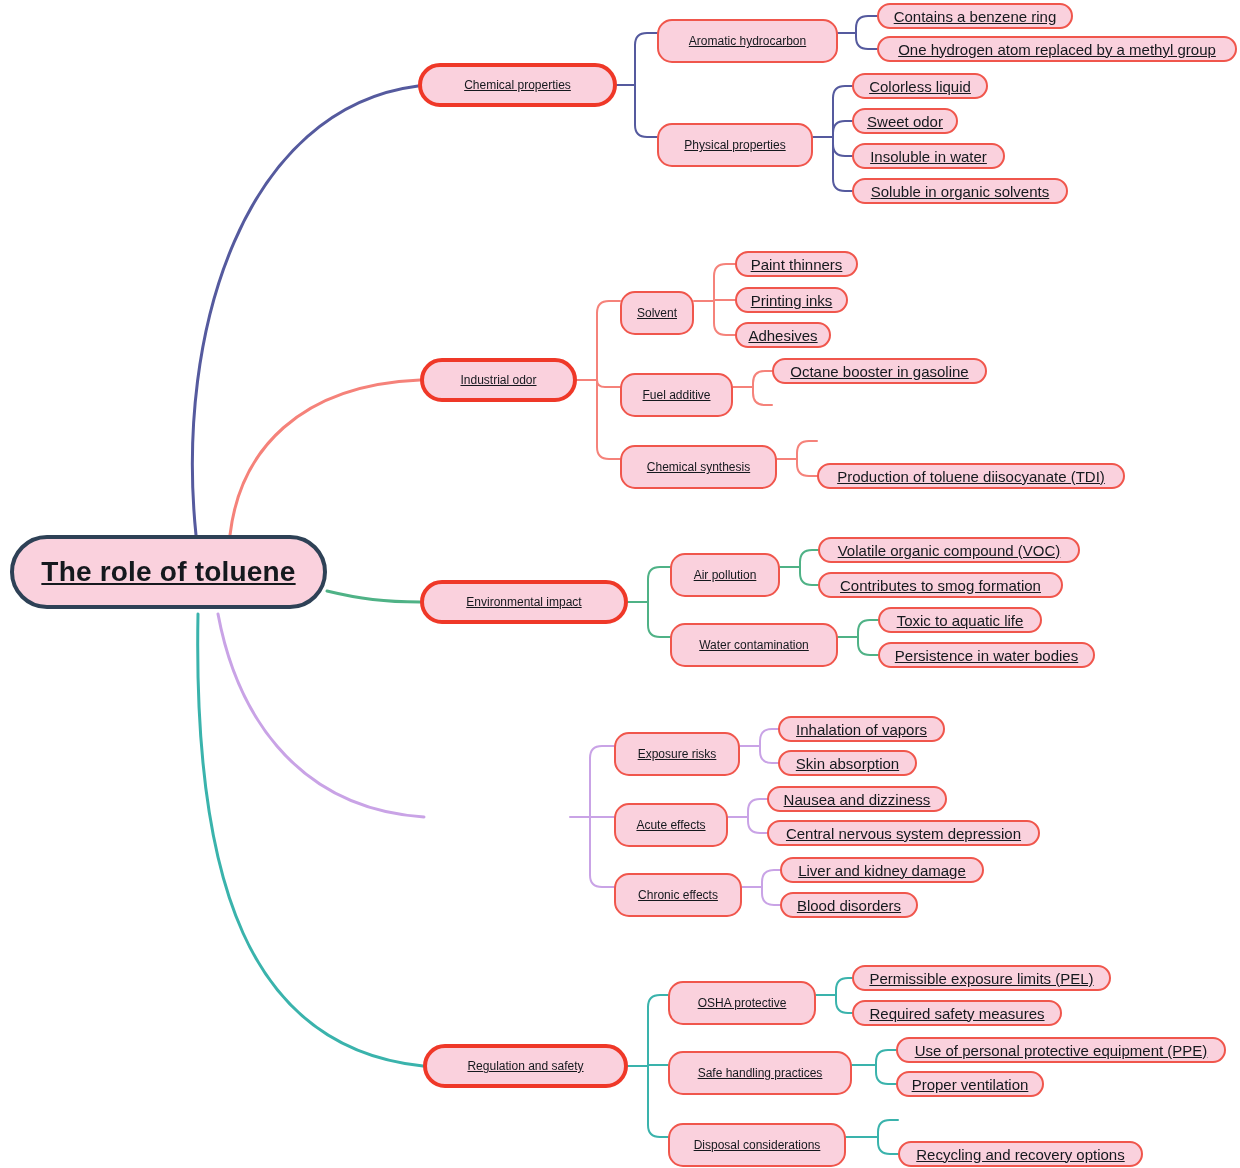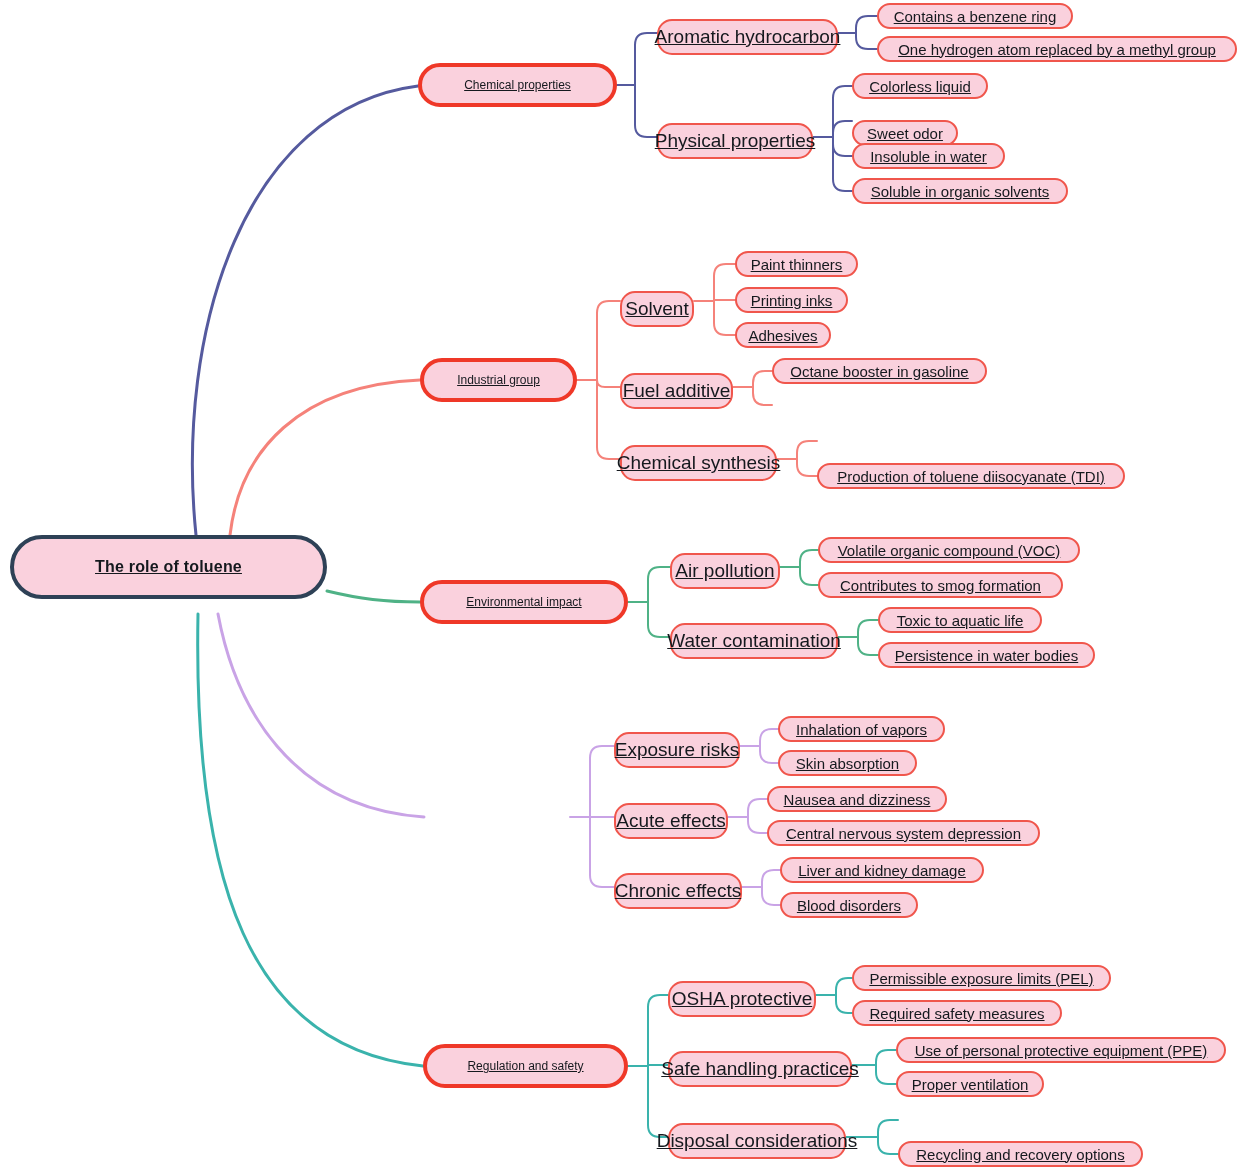--- a/index.html
+++ b/index.html
@@ -3,23 +3,23 @@
 <meta charset="utf-8">
 <style>
   html,body{margin:0;padding:0;background:#ffffff;}
   .canvas{position:relative;width:1240px;height:1168px;background:#ffffff;
           font-family:"Liberation Sans",sans-serif;overflow:hidden;}
   svg.connectors{position:absolute;left:0;top:0;}
   .node{position:absolute;box-sizing:border-box;display:flex;align-items:center;
         justify-content:center;background:var(--node-fill,#FAD1DD);
         color:var(--text-color,#15191E);white-space:nowrap;z-index:2;text-decoration:underline;}
   .leaf{height:26px;font-size:15px;border:2px solid var(--child-border,#F0564C);border-radius:14px;}
-  .child{height:36px;font-size:19px;border:2px solid var(--child-border,#F0564C);border-radius:15px;}
+  .child{height:44px;font-size:12px;border:2px solid var(--child-border,#F0564C);border-radius:15px;}
   .branch{height:44px;font-size:12px;border:4px solid var(--branch-border,#EF3828);border-radius:23px;}
-  .root{height:64px;font-size:16px;font-weight:bold;border:4px solid var(--root-border,#2E4156);
+  .root{height:74px;font-size:28px;font-weight:bold;border:4px solid var(--root-border,#2E4156);
         border-radius:38px;letter-spacing:.2px;}
 </style>
 </head>
 <body style="background: rgb(255, 255, 255);">
 
 <div class="canvas">
 
   <svg class="connectors" width="1240" height="1168" viewBox="0 0 1240 1168">
 
     <g fill="none" stroke-width="2" stroke-linecap="round" stroke="#555A9E">
@@ -99,30 +99,30 @@
       <path d="M876 1065 V1072 Q876 1084 888 1084 H896"></path>
       <path d="M846 1137 H878"></path>
       <path d="M878 1137 V1132 Q878 1120 890 1120 H898"></path>
       <path d="M878 1137 V1142 Q878 1154 890 1154 H898"></path>
     </g>
   </svg>
 
   <div class="node root" style="left:10px;top:535px;width:317px;">The role of toluene</div>
 
   <div class="node branch" style="left:418px;top:63px;width:199px;">Chemical properties</div>
-  <div class="node branch" style="left:420px;top:358px;width:157px;">Industrial group</div>
+  <div class="node branch" style="left:420px;top:358px;width:157px;">Industrial odor</div>
   <div class="node branch" style="left:420px;top:580px;width:208px;">Environmental impact</div>
   <div class="node branch" style="left:423px;top:1044px;width:205px;">Regulation and safety</div>
 
   <div class="node child" style="left:657px;top:19px;width:181px;">Aromatic hydrocarbon</div>
   <div class="node leaf" style="left:877px;top:3px;width:196px;">Contains a benzene ring</div>
   <div class="node leaf" style="left:877px;top:36px;width:360px;">One hydrogen atom replaced by a methyl group</div>
   <div class="node child" style="left:657px;top:123px;width:156px;">Physical properties</div>
   <div class="node leaf" style="left:852px;top:73px;width:136px;">Colorless liquid</div>
-  <div class="node leaf" style="left:852px;top:108px;width:106px;margin-top:12px;">Sweet odor</div>
+  <div class="node leaf" style="left:852px;top:108px;width:106px;">Sweet odor</div>
   <div class="node leaf" style="left:852px;top:143px;width:153px;">Insoluble in water</div>
   <div class="node leaf" style="left:852px;top:178px;width:216px;">Soluble in organic solvents</div>
 
   <div class="node child" style="left:620px;top:291px;width:74px;">Solvent</div>
   <div class="node leaf" style="left:735px;top:251px;width:123px;">Paint thinners</div>
   <div class="node leaf" style="left:735px;top:287px;width:113px;">Printing inks</div>
   <div class="node leaf" style="left:735px;top:322px;width:96px;">Adhesives</div>
   <div class="node child" style="left:620px;top:373px;width:113px;">Fuel additive</div>
   <div class="node leaf" style="left:772px;top:358px;width:215px;">Octane booster in gasoline</div>
   <div class="node child" style="left:620px;top:445px;width:157px;">Chemical synthesis</div>

